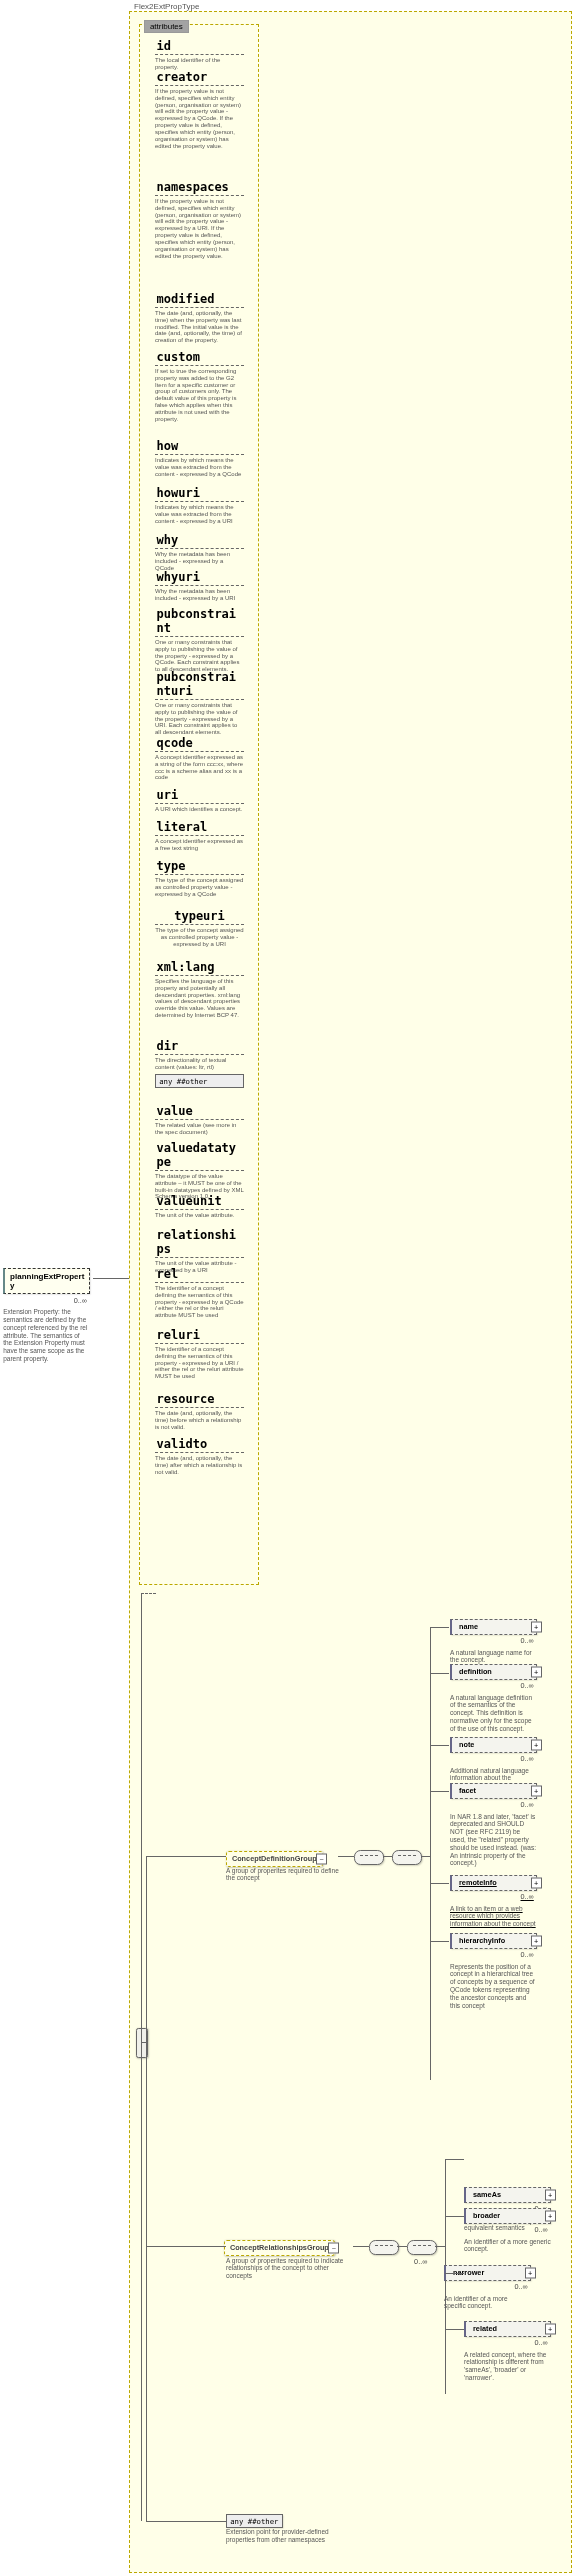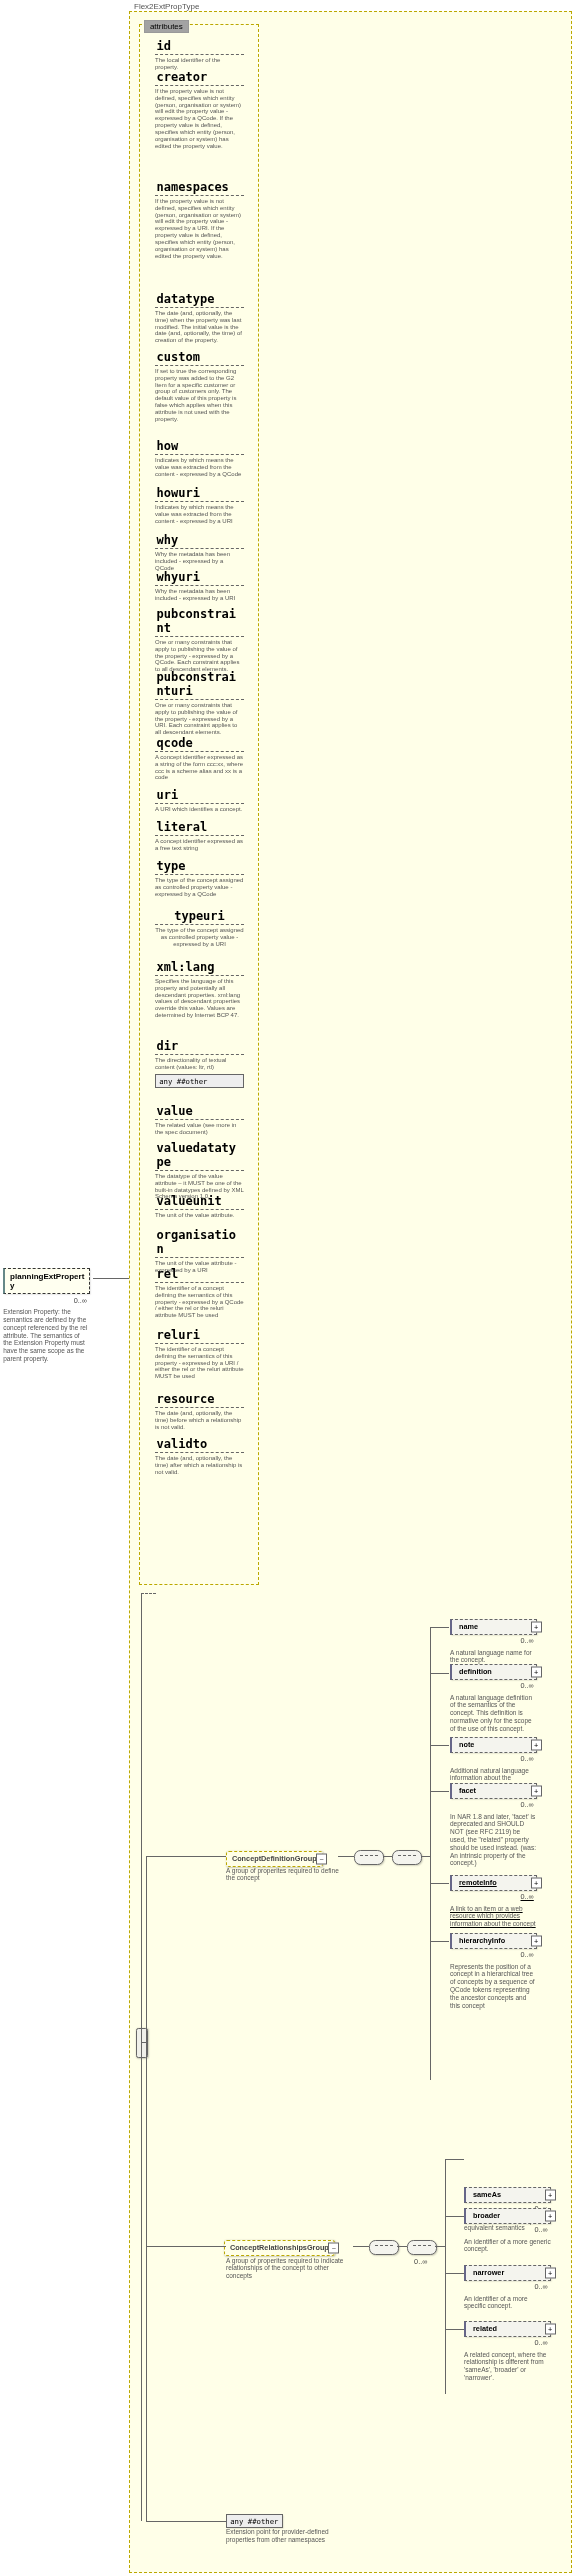--- a/index.html
+++ b/index.html
@@ -184,21 +184,21 @@
       </div>
       <div class="attr-node" style="left: 155px; top: 68px;">
         <div class="attr-title">creator</div>
         <div class="attr-doc">If the property value is not defined, specifies which entity (person, organisation or system) will edit the property value - expressed by a QCode. If the property value is defined, specifies which entity (person, organisation or system) has edited the property value.</div>
       </div>
       <div class="attr-node" style="left: 155px; top: 178px;">
         <div class="attr-title">namespaces</div>
         <div class="attr-doc">If the property value is not defined, specifies which entity (person, organisation or system) will edit the property value - expressed by a URI. If the property value is defined, specifies which entity (person, organisation or system) has edited the property value.</div>
       </div>
       <div class="attr-node" style="left: 155px; top: 290px;">
-        <div class="attr-title">datatype</div>
+        <div class="attr-title">modified</div>
         <div class="attr-doc">The date (and, optionally, the time) when the property was last modified. The initial value is the date (and, optionally, the time) of creation of the property.</div>
       </div>
       <div class="attr-node" style="left: 155px; top: 348px;">
         <div class="attr-title">custom</div>
         <div class="attr-doc">If set to true the corresponding property was added to the G2 Item for a specific customer or group of customers only. The default value of this property is false which applies when this attribute is not used with the property.</div>
       </div>
       <div class="attr-node" style="left: 155px; top: 437px;">
         <div class="attr-title">how</div>
         <div class="attr-doc">Indicates by which means the value was extracted from the content - expressed by a QCode</div>
       </div>
@@ -259,21 +259,21 @@
       </div>
       <div class="attr-node" style="left: 155px; top: 1139px;">
         <div class="attr-title">valuedatatype</div>
         <div class="attr-doc">The datatype of the value attribute – it MUST be one of the built-in datatypes defined by XML Schema version 1.0.</div>
       </div>
       <div class="attr-node" style="left: 155px; top: 1192px;">
         <div class="attr-title">valueunit</div>
         <div class="attr-doc">The unit of the value attribute.</div>
       </div>
       <div class="attr-node" style="left: 155px; top: 1226px;">
-        <div class="attr-title">organisation</div>
+        <div class="attr-title">relationships</div>
         <div class="attr-doc">The unit of the value attribute - expressed by a URI</div>
       </div>
       <div class="attr-node" style="left: 155px; top: 1265px;">
         <div class="attr-title">rel</div>
         <div class="attr-doc">The identifier of a concept defining the semantics of this property - expressed by a QCode / either the rel or the reluri attribute MUST be used</div>
       </div>
       <div class="attr-node" style="left: 155px; top: 1326px;">
         <div class="attr-title">reluri</div>
         <div class="attr-doc">The identifier of a concept defining the semantics of this property - expressed by a URI / either the rel or the reluri attribute MUST be used</div>
       </div>
@@ -367,21 +367,21 @@
         <div class="occurs">0..∞</div>
         <div class="doc">An identifier of a concept with equivalent semantics</div>
       </div>
       <div class="h-line" style="left: 445px; top: 2159px; width: 19.4px;"></div>
       <div class="el-node" style="left: 464px; top: 2208px;">
         <div class="el-box dashed">broader<span class="plus">+</span></div>
         <div class="occurs">0..∞</div>
         <div class="doc">An identifier of a more generic concept.</div>
       </div>
       <div class="h-line" style="left: 445px; top: 2216px; width: 19.4px;"></div>
-      <div class="el-node" style="left: 464px; top: 2265px;">
+      <div class="el-node" style="left: 444px; top: 2265px;">
         <div class="el-box dashed">narrower<span class="plus">+</span></div>
         <div class="occurs">0..∞</div>
         <div class="doc">An identifier of a more specific concept.</div>
       </div>
       <div class="h-line" style="left: 445px; top: 2273px; width: 19.4px;"></div>
       <div class="el-node" style="left: 464px; top: 2321px;">
         <div class="el-box dashed">related<span class="plus">+</span></div>
         <div class="occurs">0..∞</div>
         <div class="doc">A related concept, where the relationship is different from 'sameAs', 'broader' or 'narrower'.</div>
       </div>

